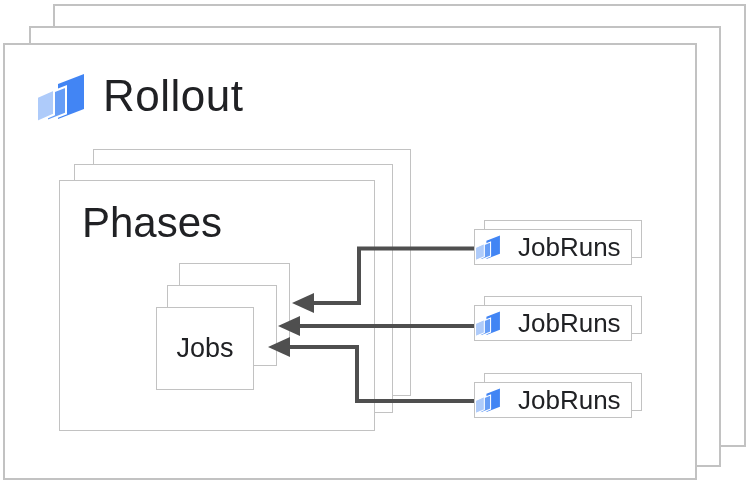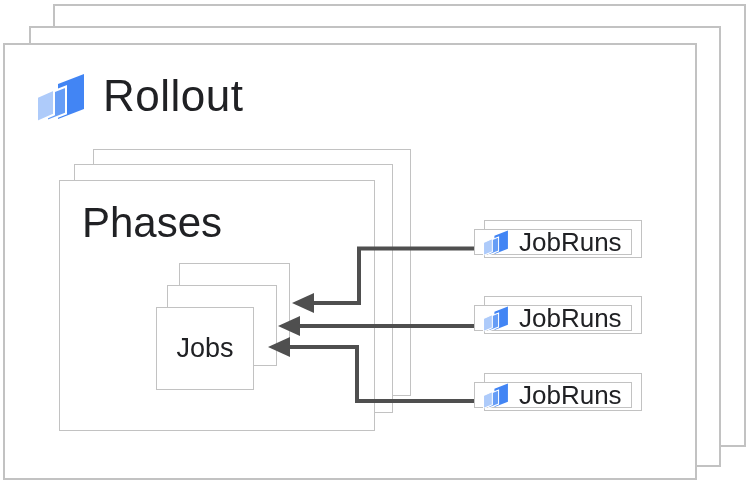--- a/index.html
+++ b/index.html
@@ -48,23 +48,23 @@
   }
   
   .jobs-back {left:179px; top:263px; width:111px; height:82px;}
   .jobs-mid  {left:167px; top:285px; width:110px; height:81px;}
   .jobs-front{left:156px; top:307px; width:98px; height:83px;
               display:flex; align-items:center; justify-content:center;}
   .jobs-title{font-size:27px;}
   
   .jobrun-back{width:158px;height:38px;}
   .jobrun-front{
-    width:158px;height:26px;
-    display:flex;align-items:center;gap:9px;
-    padding-left:8px;
+    width:158px;height:36px;
+    display:flex;align-items:center;gap:16px;
+    padding-left:0;
   }
   .jr1-back{left:484px; top:220px;}
   .jr1-front{left:474px; top:229px;}
   .jr2-back{left:484px; top:296px;}
   .jr2-front{left:474px; top:305px;}
   .jr3-back{left:484px; top:373px;}
   .jr3-front{left:474px; top:382px;}
   .jobrun-icon{width:27px;height:28px;flex:0 0 auto;}
   .jobrun-label{font-size:26px; line-height:28px;}
   

